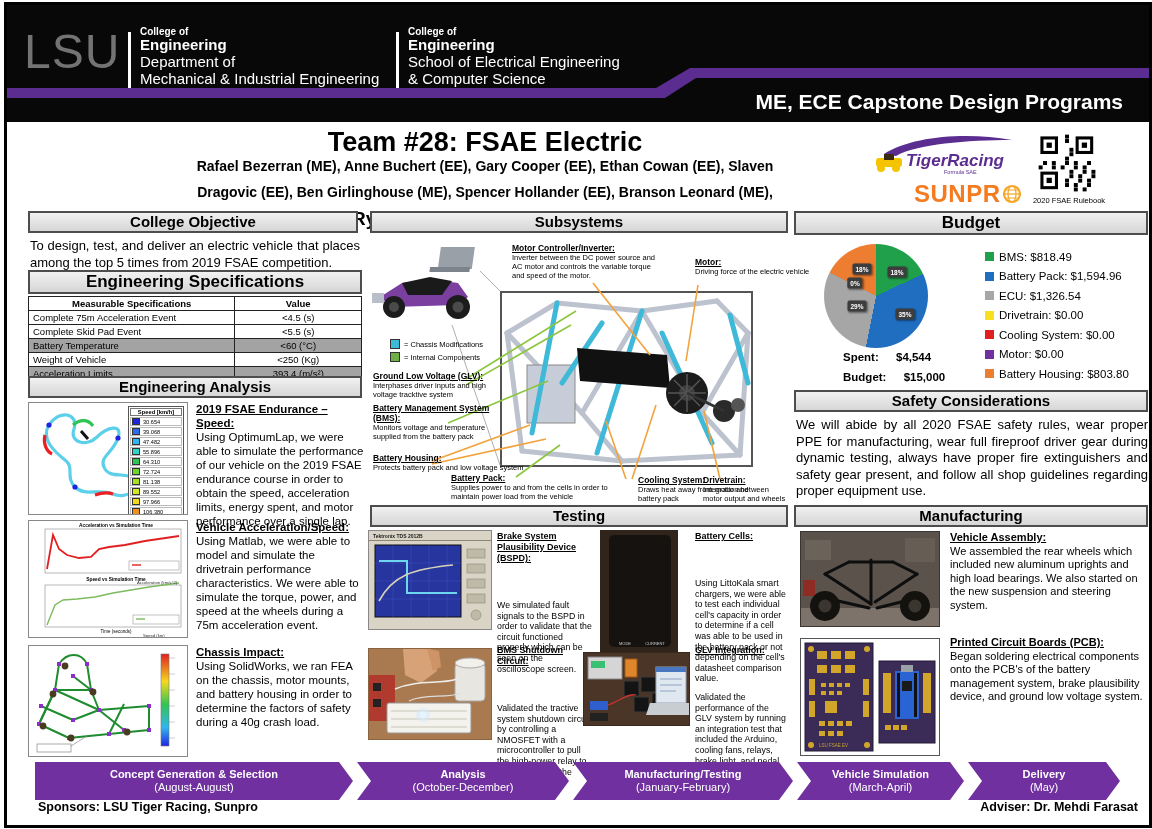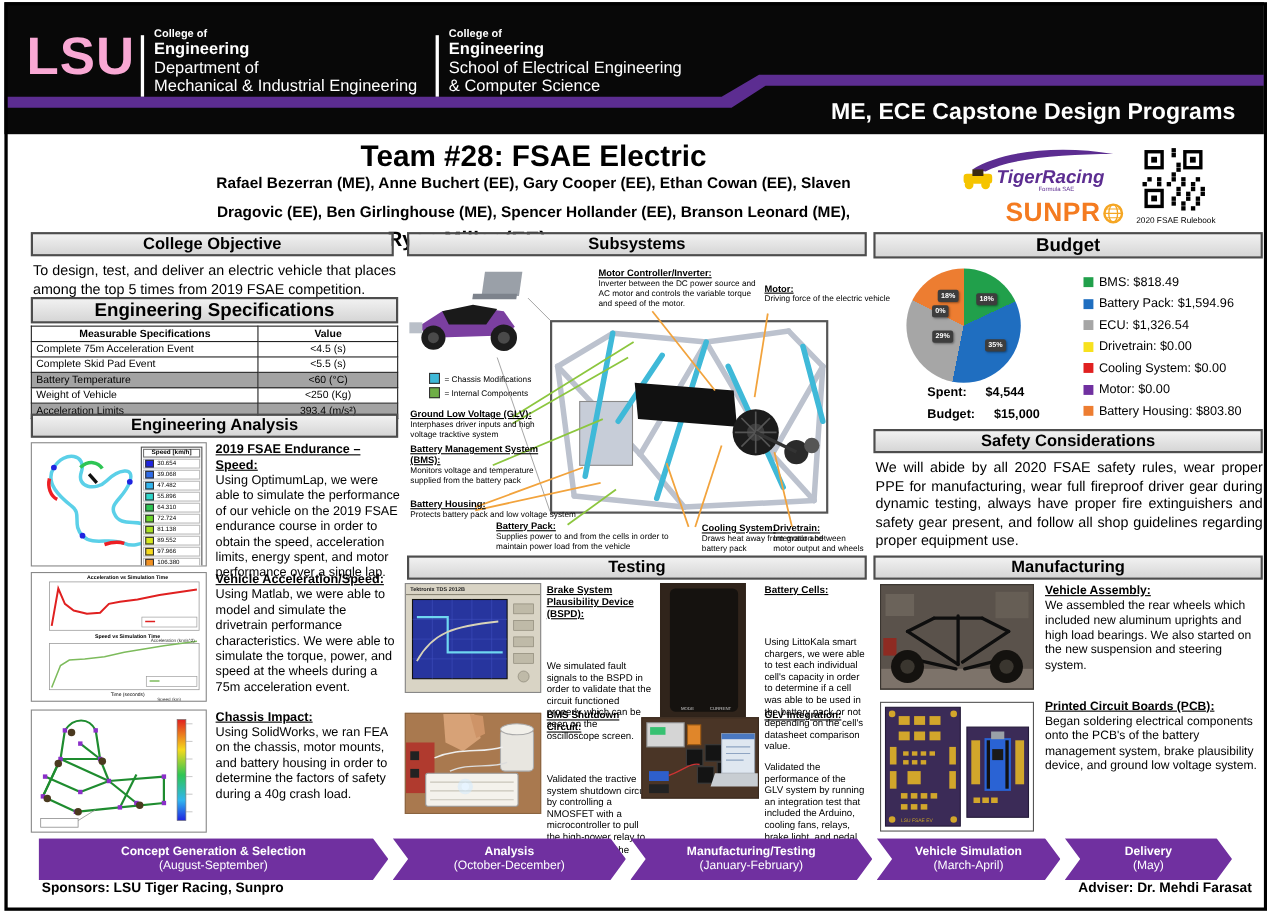--- a/index.html
+++ b/index.html
@@ -1,20 +1,20 @@
 <!DOCTYPE html>
 <html><head>
 <meta charset="utf-8">
 <style>
   html,body{margin:0;padding:0;background:#fff;font-family:"Liberation Sans",sans-serif;}
   #poster{position:relative;width:1152px;height:829px;background:#fff;overflow:hidden;}
   #frame{position:absolute;left:4px;top:2px;width:1142px;height:820px;border:3px solid #000;pointer-events:none;z-index:9;}
   
   #hdr{position:absolute;left:4px;top:2px;width:1145px;height:120px;background:#080808;color:#fff;z-index:2;}
-  .lsu{position:absolute;left:20px;top:22px;font-size:48px;font-weight:bold;letter-spacing:1px;color:#f9a8d4;}
+  .lsu{position:absolute;left:20px;top:22px;font-size:48px;font-weight:normal;letter-spacing:1px;color:#737373;}
   .vsep{position:absolute;top:30px;width:3px;height:56px;background:#fff;}
   .dept{position:absolute;top:24px;color:#fff;line-height:17px;}
   .dept .c1{font-size:10px;font-weight:bold;line-height:11px;}
   .dept .c2{font-size:15px;font-weight:bold;line-height:16px;}
   .dept .c3{font-size:15px;font-weight:normal;}
   .motto{position:absolute;right:24px;top:22px;width:480px;text-align:right;color:#FDC82F;font-weight:bold;font-size:23px;}
   .program{position:absolute;right:26px;top:88px;width:600px;text-align:right;color:#fff;font-weight:bold;font-size:21px;}
   
   .ttl{position:absolute;left:100px;top:127px;width:770px;text-align:center;font-size:27px;font-weight:bold;z-index:1;white-space:nowrap;}
   .auth{position:absolute;left:55px;top:158px;width:860px;text-align:center;font-size:14px;font-weight:bold;z-index:1;white-space:nowrap;}
@@ -450,21 +450,21 @@
     <div class="sslegend">
       <div class="row">
         <span class="sw" id="ss-sw0" style="background: rgb(63, 185, 216);"></span>
         <span class="lb">= Chassis Modifications</span>
       </div>
       <div class="row">
         <span class="sw" id="ss-sw1" style="background: rgb(111, 175, 70);"></span>
         <span class="lb">= Internal Components</span>
       </div>
     </div>
-    <div class="ann" style="left:176px;top:10px;width:152px;">
+    <div class="ann" style="left:144px;top:10px;width:152px;">
       <div class="t">Motor Controller/Inverter:</div>
       <div class="b">Inverter between the DC power source and AC motor and controls the variable torque and speed of the motor.</div>
     </div>
     <div class="ann" style="left:288px;top:24px;width:125px;padding-left:39px;">
       <div class="t">Motor:</div>
       <div class="b">Driving force of the electric vehicle</div>
     </div>
     <div class="ann" style="left:5px;top:138px;width:125px;">
       <div class="t">Ground Low Voltage (GLV):</div>
       <div class="b">Interphases driver inputs and high voltage tracktive system</div>
@@ -743,21 +743,21 @@
     </svg>
     <div class="pcbtxt" style="left:18px;top:104px;">LSU FSAE EV</div>
   </div>
   <div class="anblk" style="left:950px;top:636px;width:198px;">
     <div class="mf-t">Printed Circuit Boards (PCB):</div>
     <div class="mf-b">Began soldering electrical components onto the PCB's of the battery management system, brake plausibility device, and ground low voltage system.</div>
   </div>
 
   <div class="stage cp-first" style="left:35px;width:318px;">
     <div class="t1">Concept Generation &amp; Selection</div>
-    <div class="t2">(August-September)</div>
+    <div class="t2">(August-August)</div>
   </div>
   <div class="stage cp-mid" style="left:357px;width:212px;">
     <div class="t1">Analysis</div>
     <div class="t2">(October-December)</div>
   </div>
   <div class="stage cp-mid" style="left:573px;width:220px;">
     <div class="t1">Manufacturing/Testing</div>
     <div class="t2">(January-February)</div>
   </div>
   <div class="stage cp-mid" style="left:797px;width:167px;">

